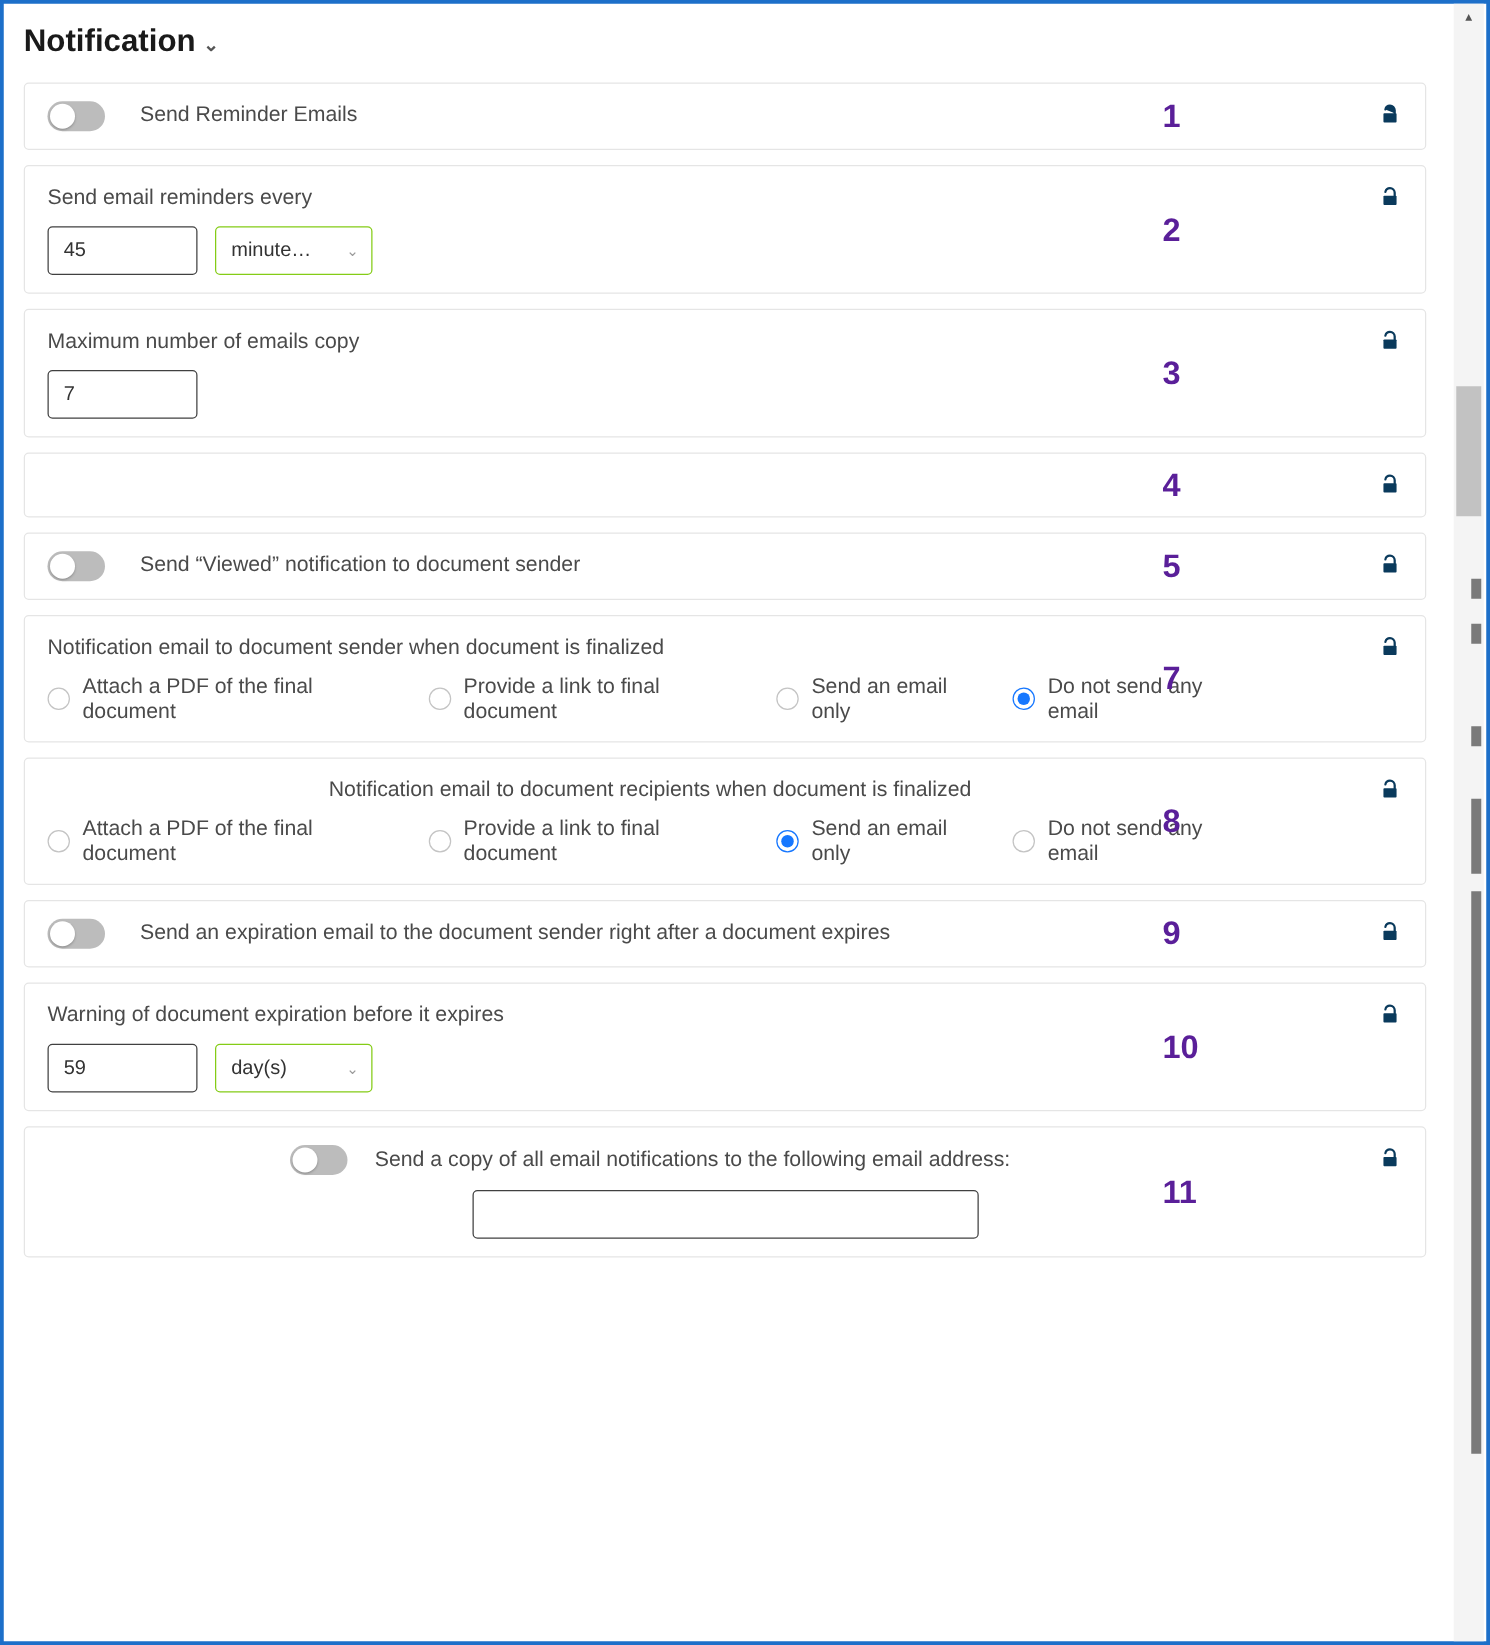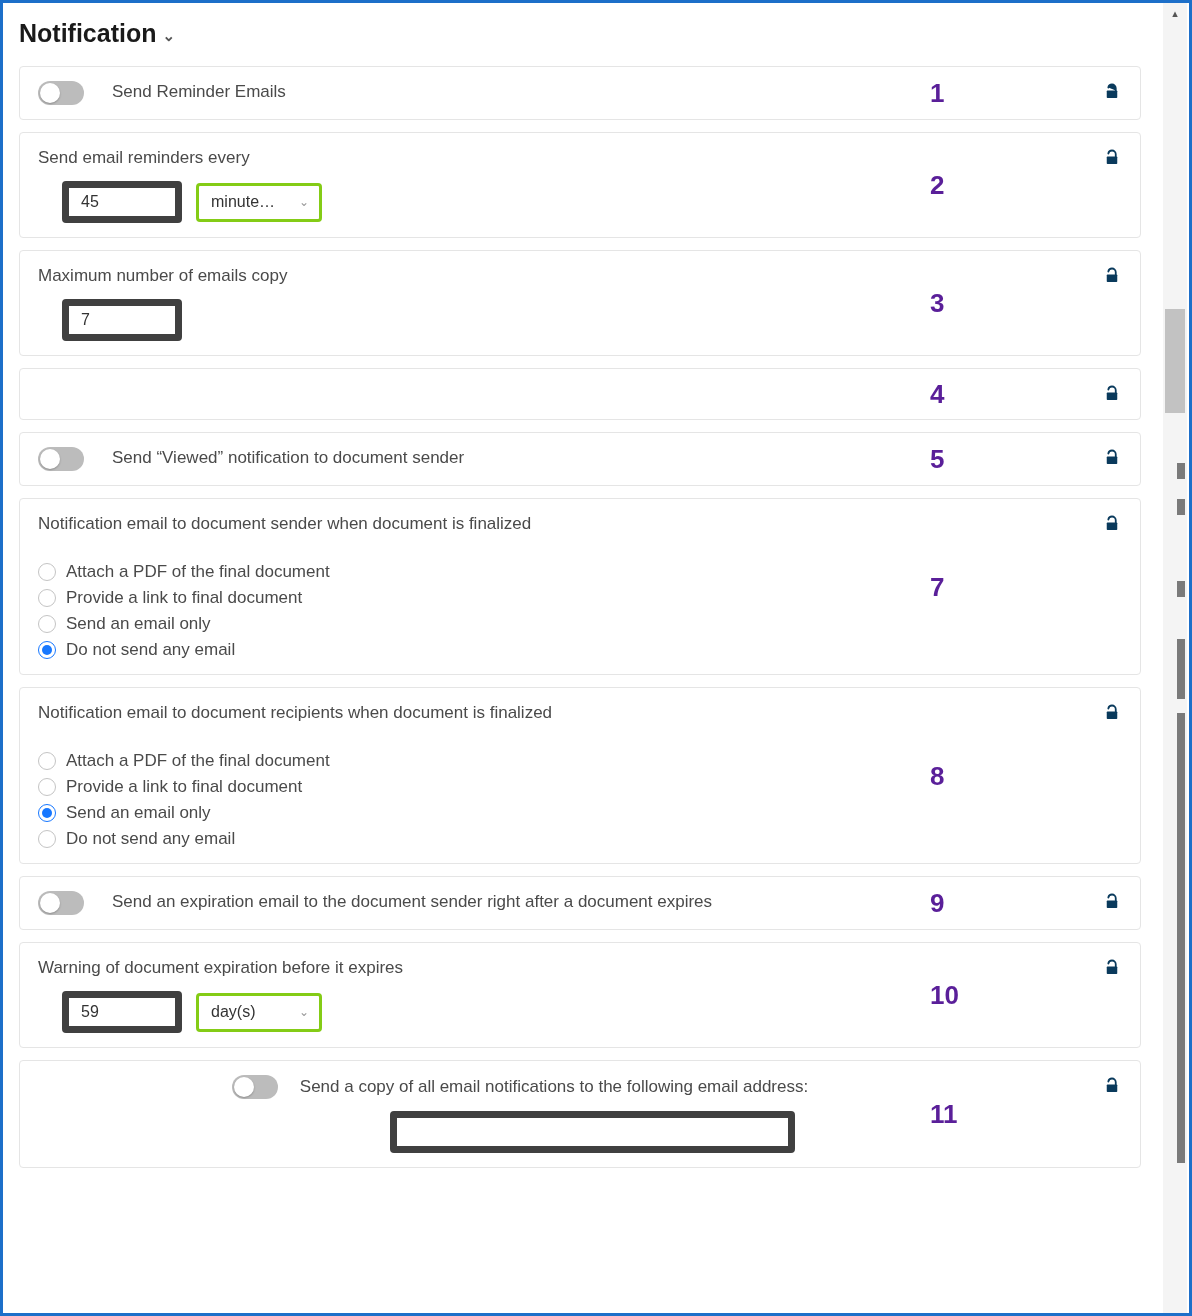--- a/index.html
+++ b/index.html
@@ -73,33 +73,32 @@
     background:#fff;
     border-radius:50%;
     top:2px; left:2px;
     box-shadow:0 1px 2px rgba(0,0,0,.25);
   }
 
   
   .input-row { display:flex; gap:14px; align-items:center; }
   .text-input {
     width:120px; height:39px;
-    border:7px solid #404040;
+    border:1px solid #404040;
     border-radius:4px;
     padding:14px 12px;
     font-size:16px;
     color:#333;
     font-family:inherit;
     outline:none;
-    margin-left:24px;
   }
   .text-input.wide { width:405px; }
   .select {
     width:126px; height:39px;
-    border:3px solid #84cc16;
+    border:1px solid #84cc16;
     border-radius:4px;
     padding:0 30px 0 12px;
     font-size:16px;
     color:#333;
     display:flex;
     align-items:center;
     position:relative;
     cursor:pointer;
     overflow:hidden;
     white-space:nowrap;
@@ -127,21 +126,21 @@
   .lock {
     position:absolute;
     right:18px;
     top:16px;
     color:#0a3a5c;
     cursor:pointer;
   }
   .lock svg { width:20px; height:18px; display:block; }
 
   
-  .radio-list { display:flex; flex-direction:column; gap:6px; margin-top:21px; }
+  .radio-list { display:flex; flex-direction:row; gap:21px; margin-top:4px; }
   .radio-item { display:flex; align-items:center; gap:10px; font-size:17px; color:#4a4a4a; cursor:pointer; }
   .radio {
     width:18px; height:18px;
     border:1.5px solid #c4c4c4;
     border-radius:50%;
     flex-shrink:0;
     display:flex;
     align-items:center;
     justify-content:center;
   }
@@ -286,21 +285,21 @@
       <div class="num">7</div>
       <div class="lock">
           <svg viewBox="0 0 24 24" fill="currentColor">
             <path d="M6 10h12a1 1 0 0 1 1 1v8a1 1 0 0 1-1 1H6a1 1 0 0 1-1-1v-8a1 1 0 0 1 1-1z"></path>
             <path d="M17 10V7a5 5 0 0 0-5-5 5 5 0 0 0-4.9 4" stroke="currentColor" stroke-width="2.4" fill="none" stroke-linecap="round"></path>
           </svg>
         </div>
     </div>
 
     <div class="card">
-      <div class="left stack" style="gap:6px;">
+      <div class="left stack" style="gap:6px;align-items:center;">
         <div class="label">Notification email to document recipients when document is finalized</div>
         <div class="radio-list">
           <div class="radio-item">
               <span class="radio"></span>
               <span>Attach a PDF of the final document</span>
             </div>
           <div class="radio-item">
               <span class="radio"></span>
               <span>Provide a link to final document</span>
             </div>

